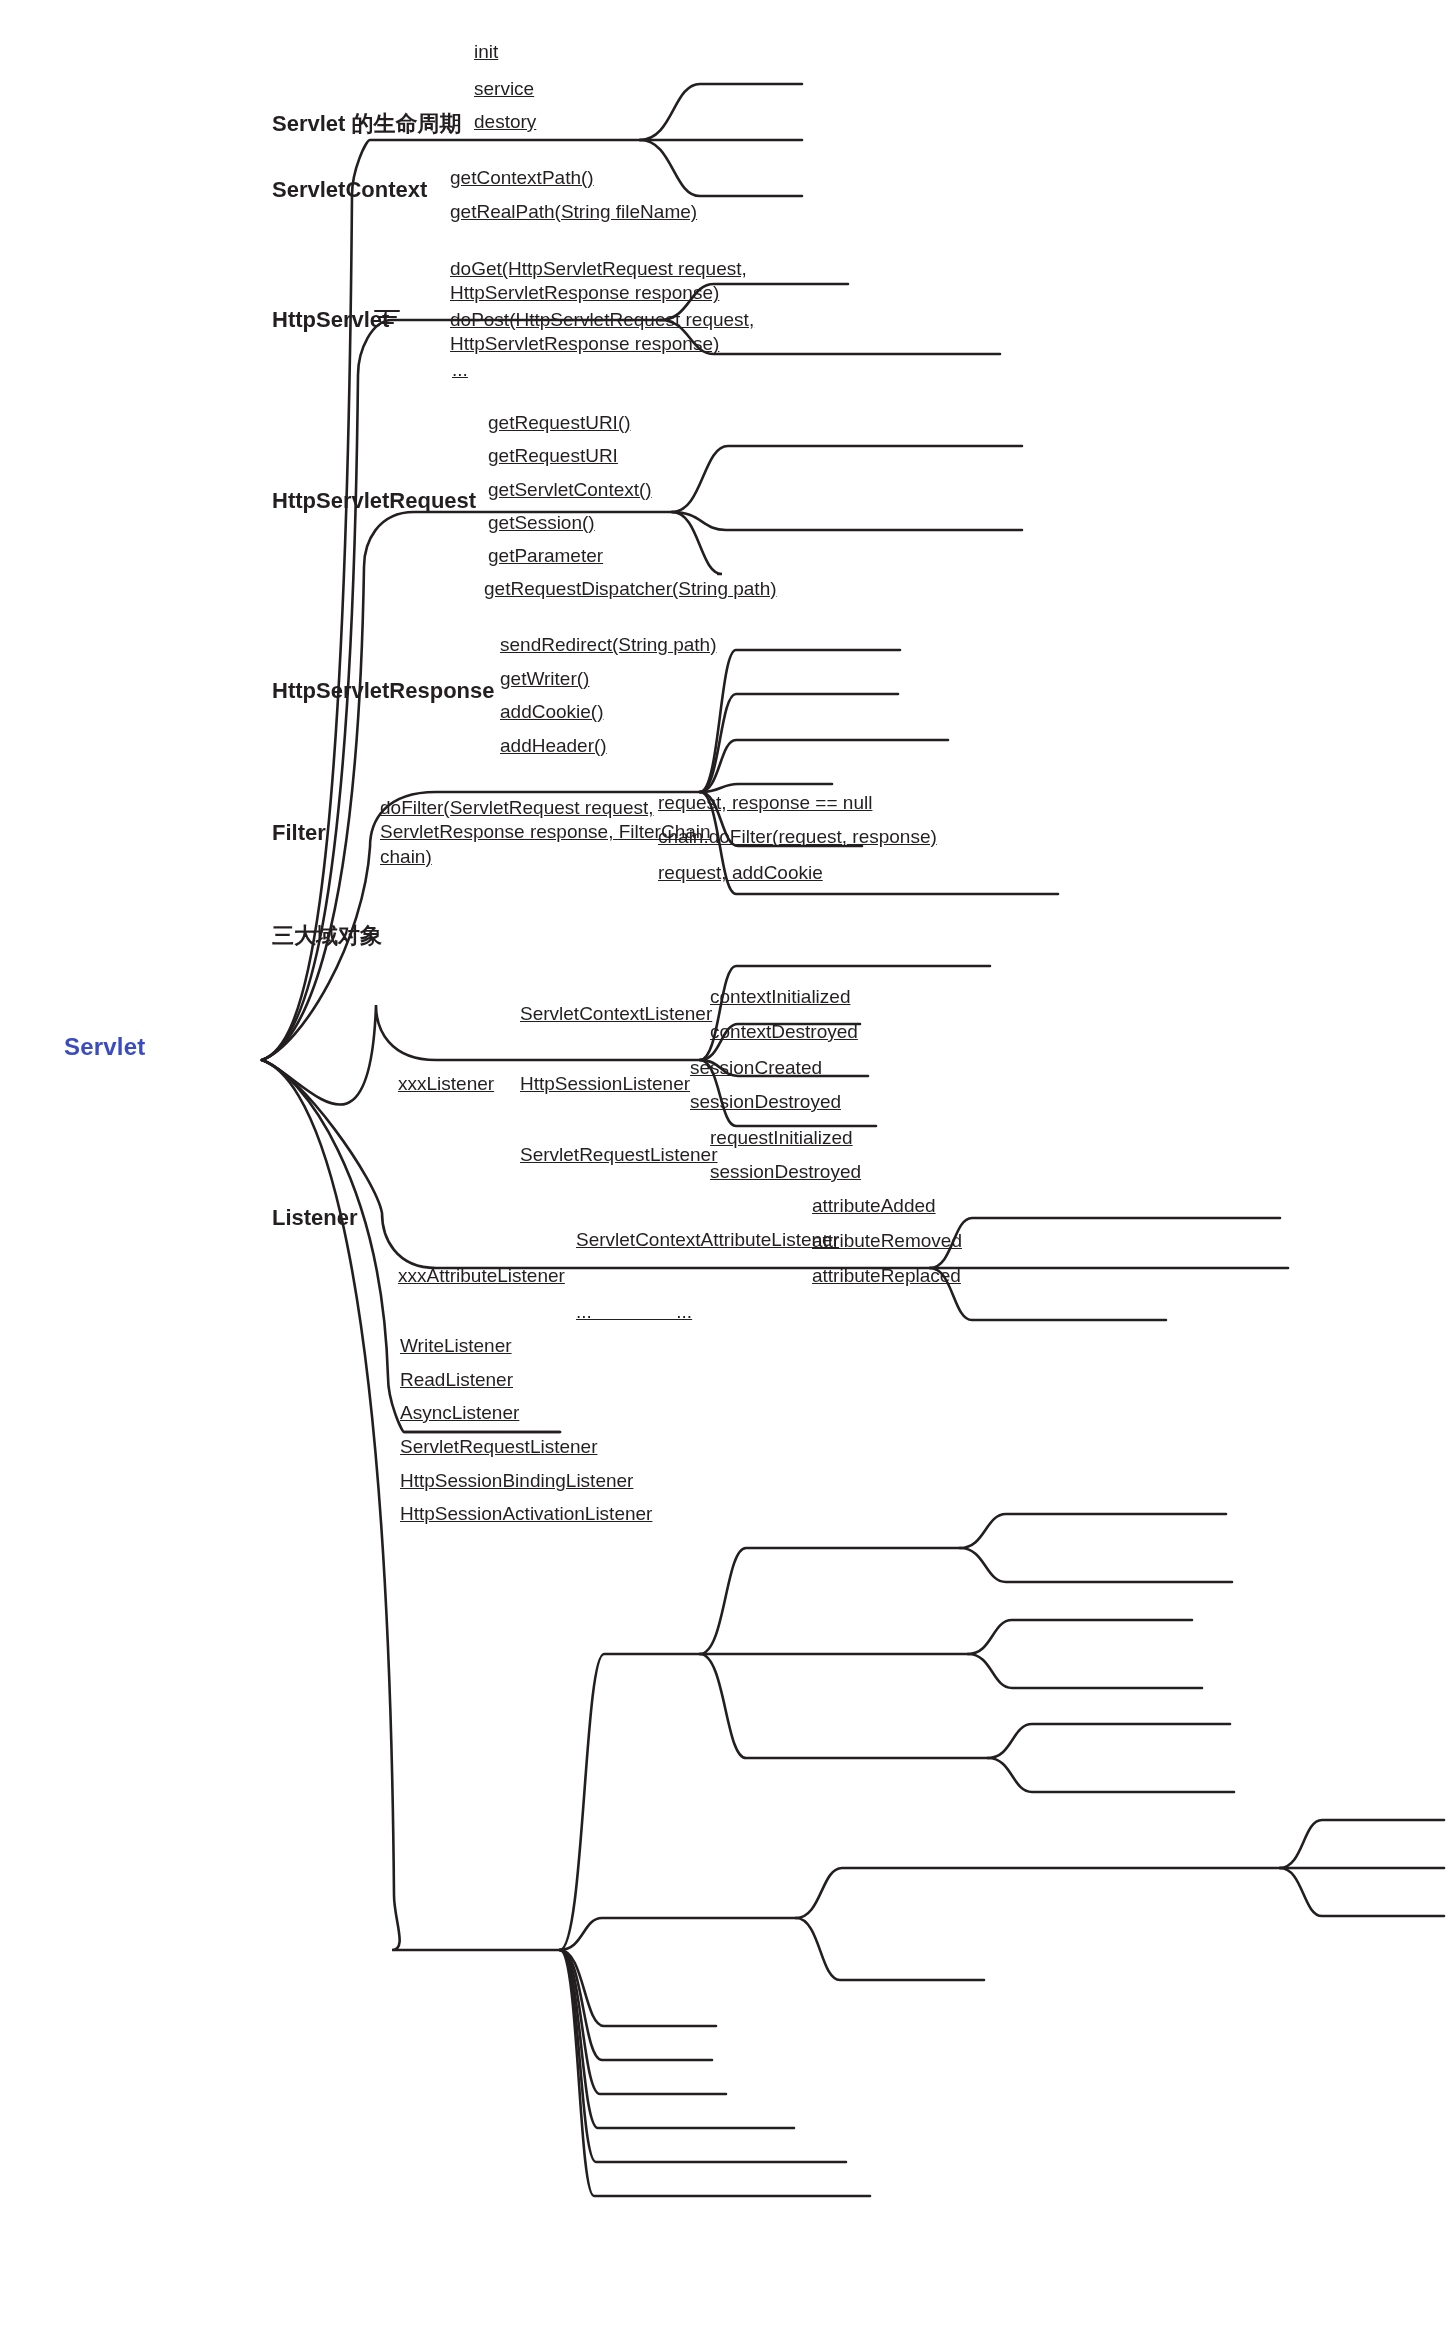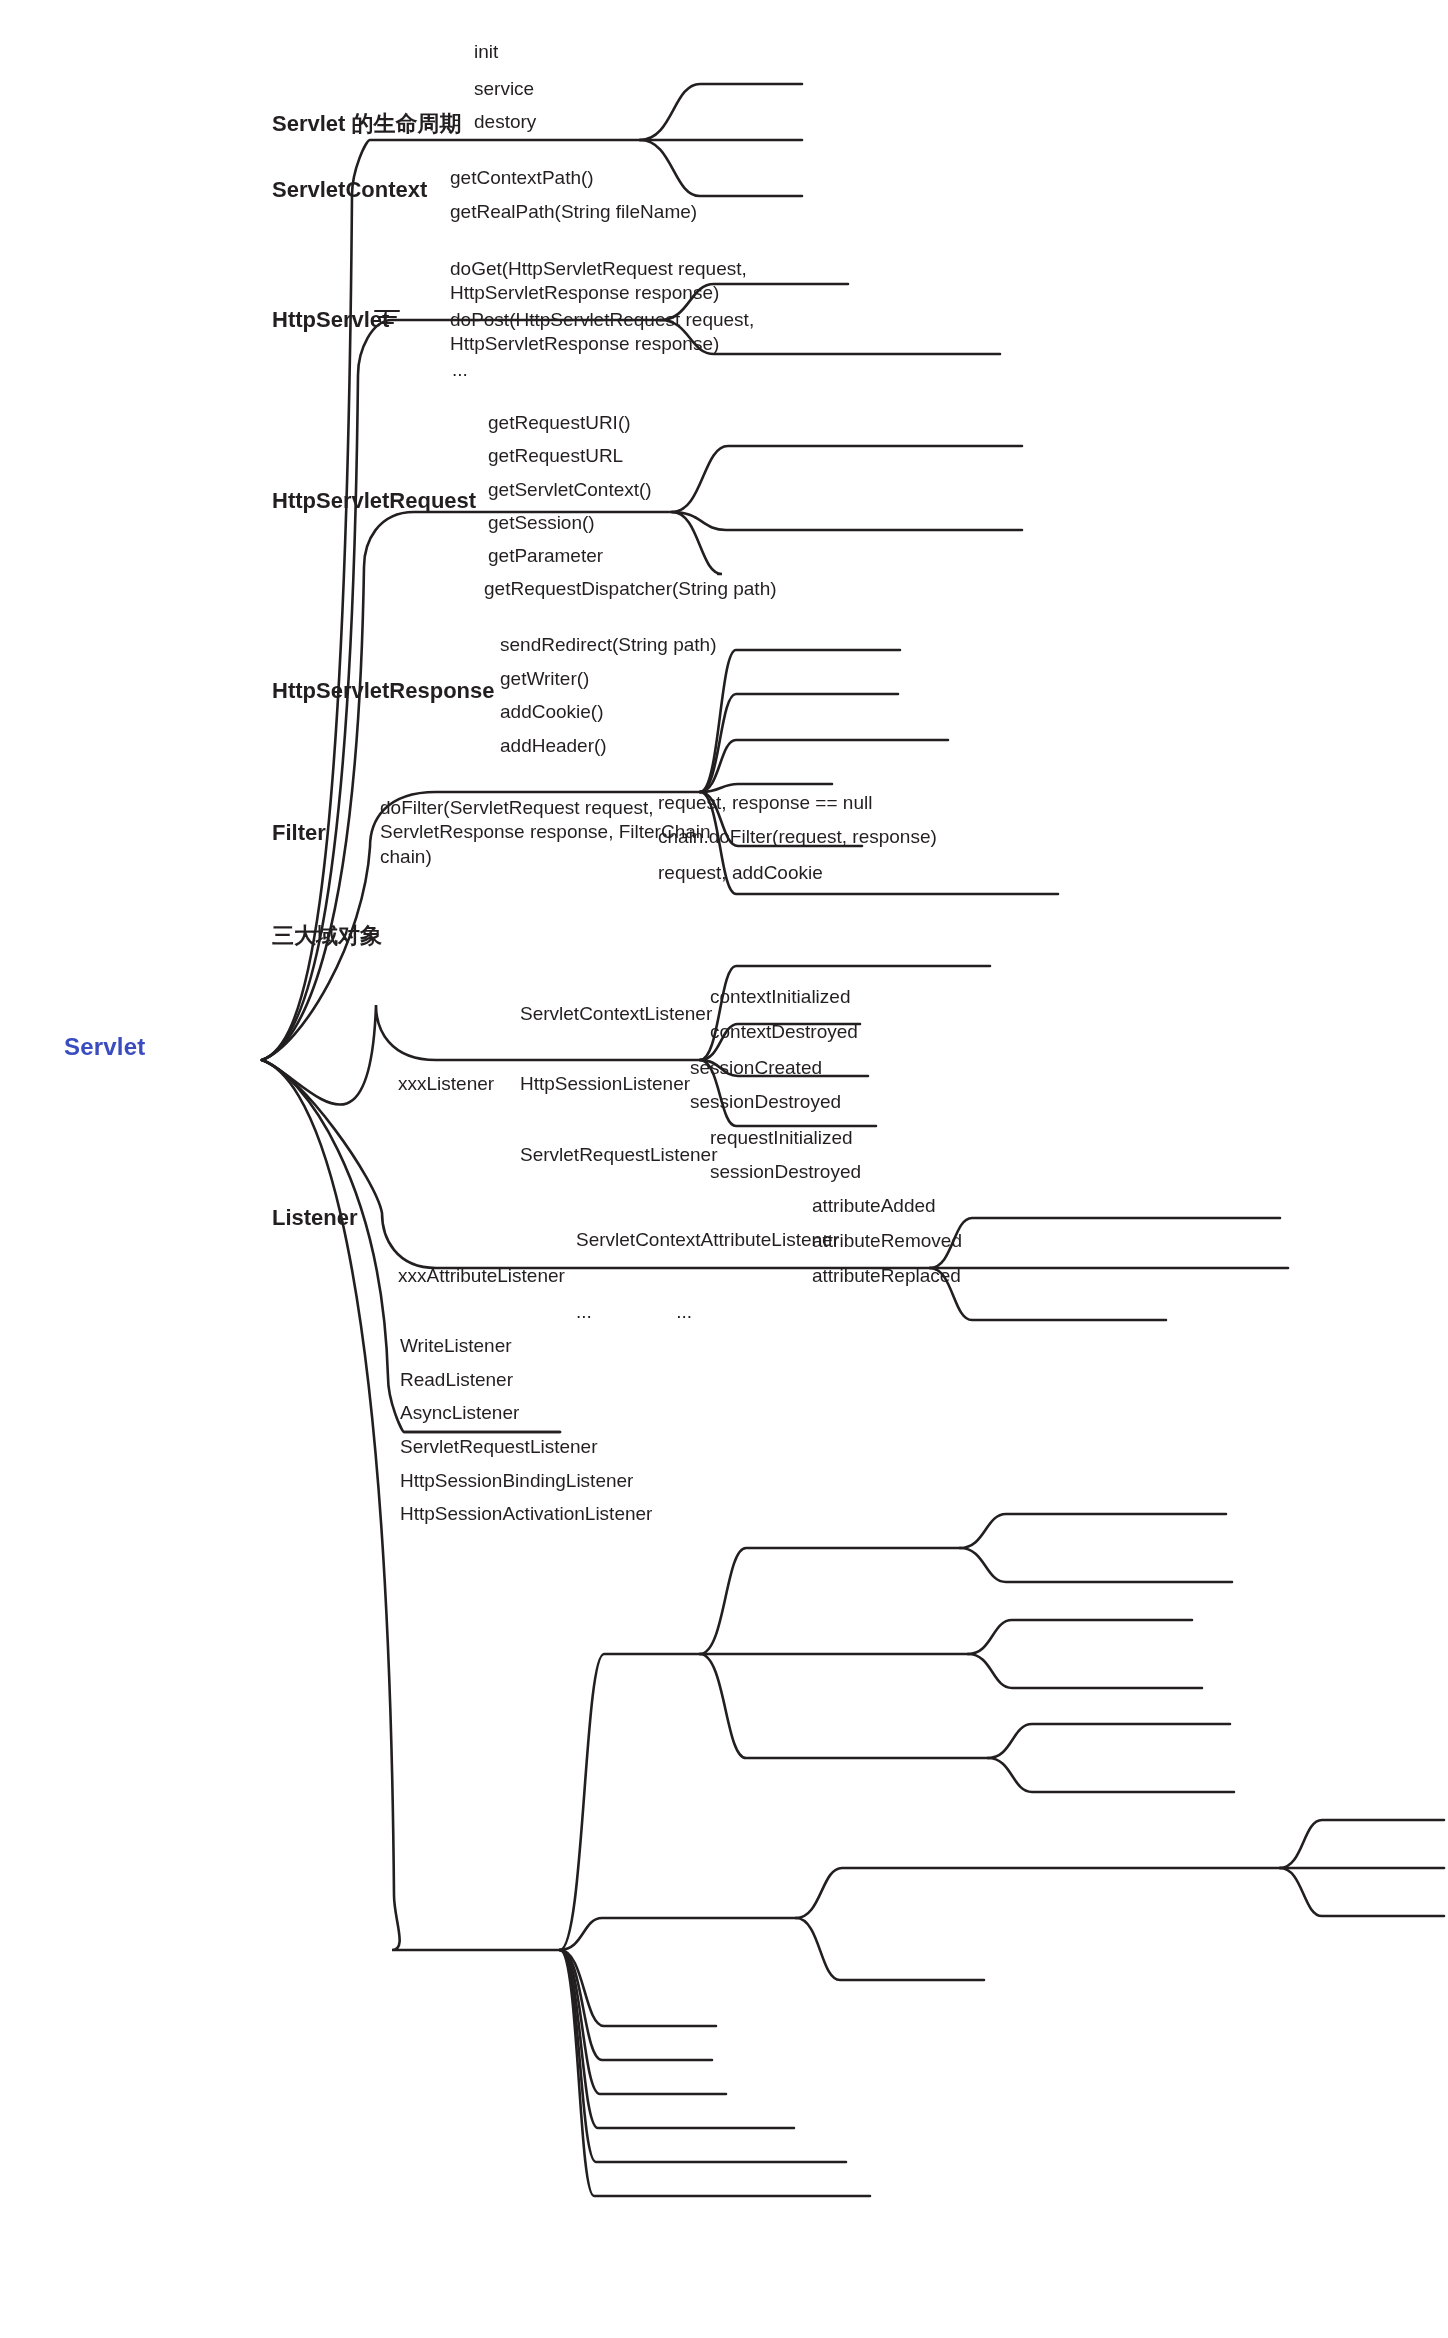--- a/index.html
+++ b/index.html
@@ -2,21 +2,21 @@
 <html><head>
 <meta charset="utf-8">
 <style>
   html,body{margin:0;padding:0;background:#ffffff;}
   body{width:1448px;height:2338px;position:relative;
        font-family:"Liberation Sans","DejaVu Sans",sans-serif;color:#231f20;}
   #mm{position:absolute;left:0;top:0;width:1448px;height:2338px;}
   .lbl{position:absolute;white-space:pre;line-height:1.28;color:#231f20;}
   .root{font-size:24px;font-weight:bold;color:#3b4cc0;letter-spacing:.2px;}
   .l1{font-size:22px;font-weight:bold;}
-  .l2{font-size:19px;font-weight:normal;}
+  .l2{font-size:19px;font-weight:normal;text-decoration:underline;}
   .note-icon{position:absolute;width:26px;height:16px;}
   .note-icon i{display:block;background:#231f20;height:2px;border-radius:1px;margin-bottom:4px;}
   .note-icon i:nth-child(1){width:26px;}
   .note-icon i:nth-child(2){width:20px;margin-left:3px;}
   .note-icon i:nth-child(3){width:14px;margin-left:6px;}
 </style>
 </head>
 <body>
 
 <svg id="mm" viewBox="0 0 1448 2338">
@@ -94,21 +94,21 @@
     <i></i>
 </div>
 <div class="lbl l2" style="left:450px;top:257px;">doGet(HttpServletRequest request,
 HttpServletResponse response)</div>
 <div class="lbl l2" style="left:450px;top:308px;">doPost(HttpServletRequest request,
 HttpServletResponse response)</div>
 <div class="lbl l2" style="left:452px;top:358px;">...</div>
 
 <div class="lbl l1" style="left:272px;top:487px;">HttpServletRequest</div>
 <div class="lbl l2" style="left:488px;top:411px;">getRequestURI()</div>
-<div class="lbl l2" style="left:488px;top:444px;">getRequestURL</div>
+<div class="lbl l2" style="left:488px;top:444px;">getRequestURI</div>
 <div class="lbl l2" style="left:488px;top:478px;">getServletContext()</div>
 <div class="lbl l2" style="left:488px;top:511px;">getSession()</div>
 <div class="lbl l2" style="left:488px;top:544px;">getParameter</div>
 <div class="lbl l2" style="left:484px;top:577px;">getRequestDispatcher(String path)</div>
 
 <div class="lbl l1" style="left:272px;top:677px;text-align:right;">HttpServletResponse</div>
 <div class="lbl l2" style="left:500px;top:633px;">sendRedirect(String path)</div>
 <div class="lbl l2" style="left:500px;top:667px;">getWriter()</div>
 <div class="lbl l2" style="left:500px;top:700px;">addCookie()</div>
 <div class="lbl l2" style="left:500px;top:734px;">addHeader()</div>

